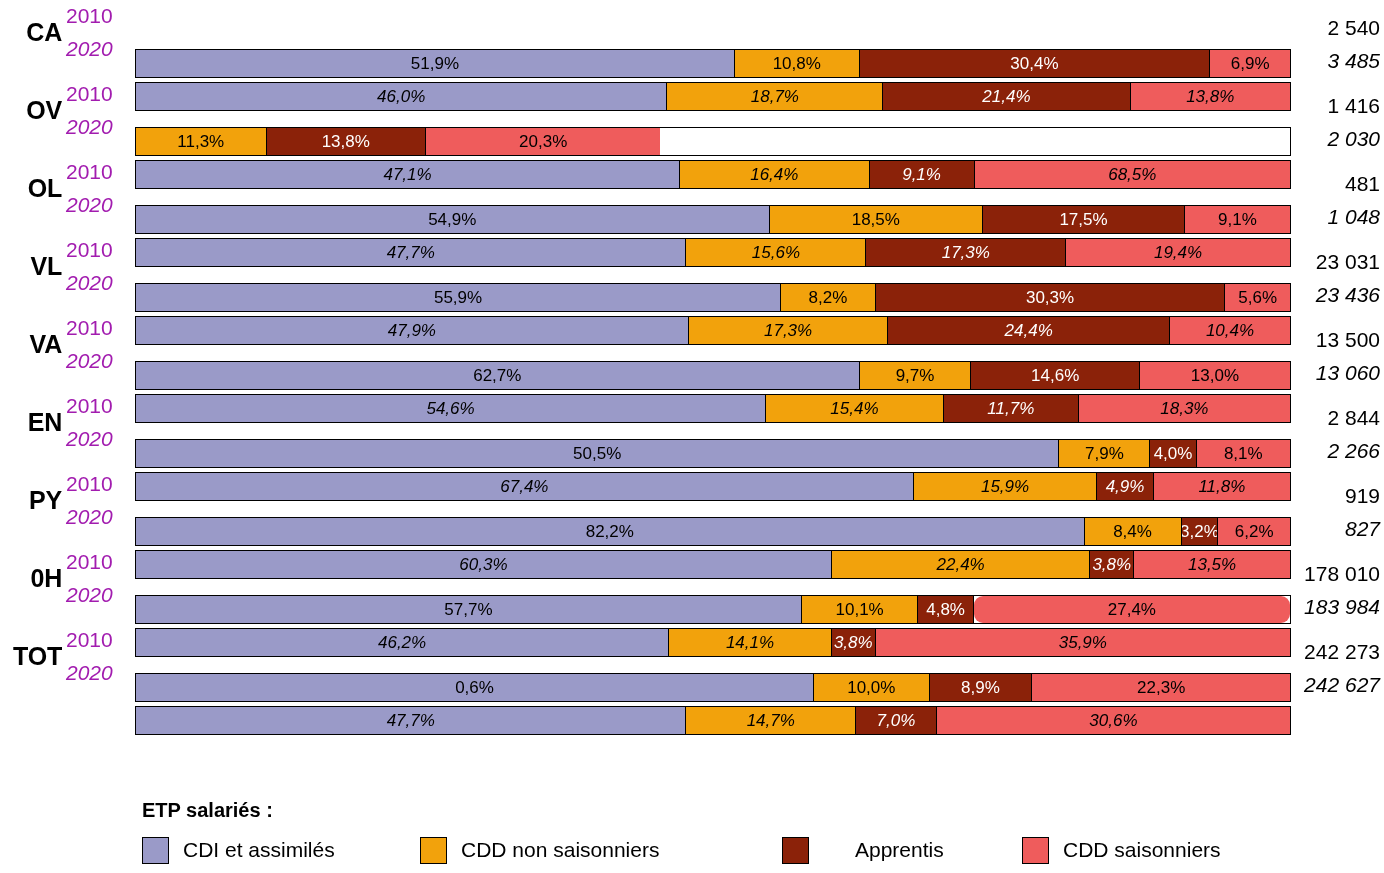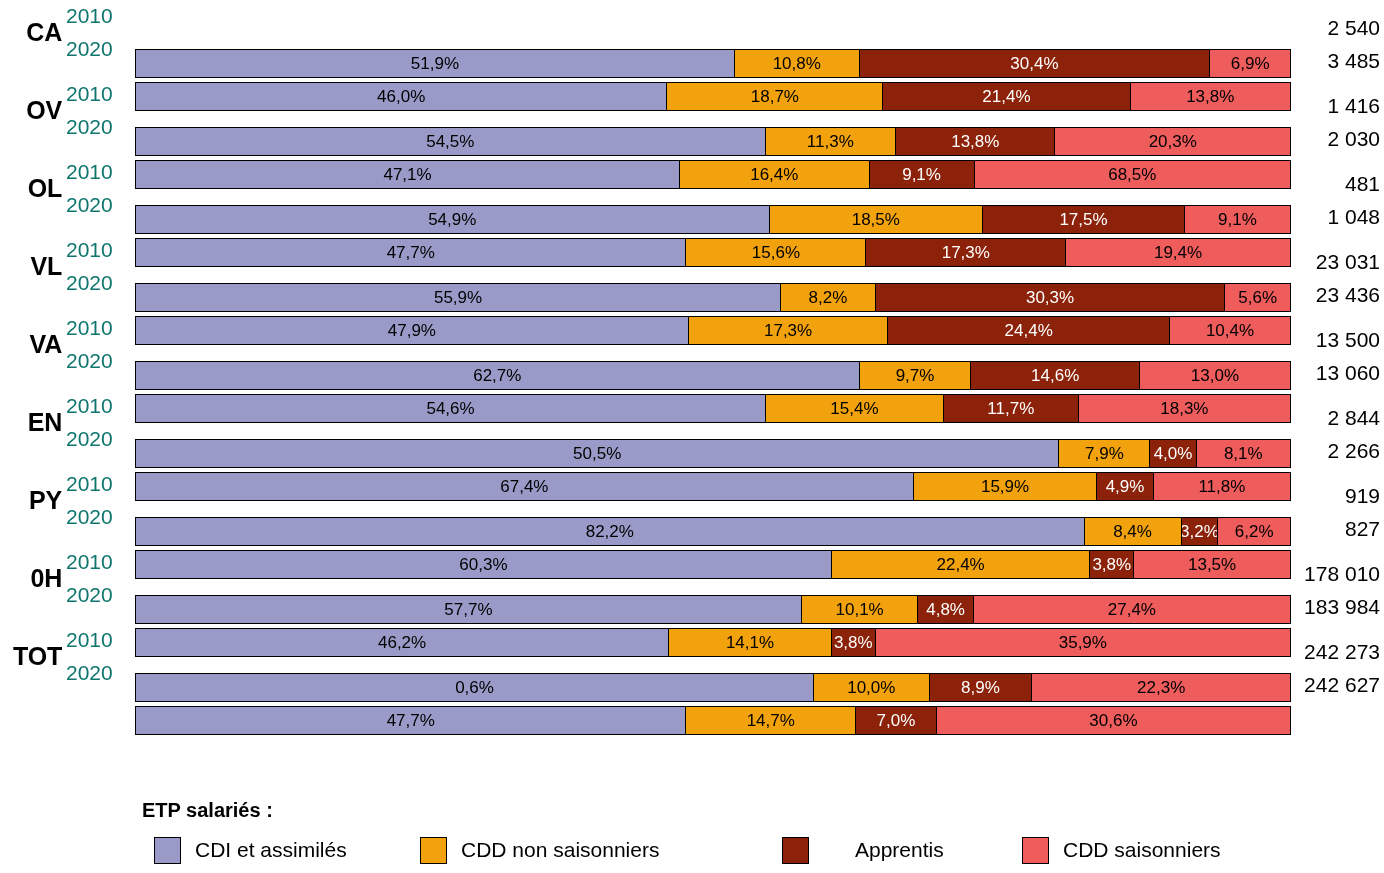--- a/index.html
+++ b/index.html
@@ -47,33 +47,33 @@
   }
 
   
   .row {
     position: absolute;
     left: 0;
     width: 1384px;
     height: 31px;
   }
   .row-2010 { top: 0px; }
-  .row-2020 { top: 33px; }
+  .row-2020 { top: 33px; font-style: italic; }
 
   .year {
     position: absolute;
     left: 66px;
     top: 0;
     width: 60px;
     height: 31px;
     display: flex;
     align-items: center;
     justify-content: flex-start;
     font-size: 21px;
-    color: #0f766e;
+    color: #a21caf;
   }
 
   
   .bar {
     position: absolute;
     left: 135px;
     top: 1px;
     width: 1156px;
     height: 29px;
     display: flex;
@@ -137,21 +137,21 @@
     width: 1200px;
     height: 36px;
   }
   .legend-item {
     position: absolute;
     top: 0;
     height: 34px;
     display: flex;
     align-items: center;
   }
-  .legend-item.li0 { left: 12px; }
+  .legend-item.li0 { left: 0px; }
   .legend-item.li1 { left: 278px; }
   .legend-item.li2 { left: 640px; gap: 32px; }
   .legend-item.li3 { left: 880px; }
   .swatch {
     width: 27px;
     height: 27px;
     border: 1.5px solid #000000;
     margin-right: 14px;
     flex: none;
   }
@@ -194,21 +194,20 @@
             <div class="total">3 485</div>
           </div>
         </div>
       </div>
       <div class="group">
         <div class="group-inner">
           <div class="cat-label">OV</div>
           <div class="row row-2010">
             <div class="year">2010</div>
             <div class="bar">
-              <div class="seg s0" style="width: 54.5546%;">54,5%</div>
               <div class="seg s1" style="width: 11.3113%;">11,3%</div>
               <div class="seg s2" style="width: 13.8138%;">13,8%</div>
               <div class="seg s3" style="width: 20.3203%;">20,3%</div>
             </div>
             <div class="total">1 416</div>
           </div>
           <div class="row row-2020">
             <div class="year">2020</div>
             <div class="bar">
               <div class="seg s0" style="width: 47.1471%;">47,1%</div>
@@ -347,21 +346,21 @@
       </div>
       <div class="group">
         <div class="group-inner">
           <div class="cat-label">0H</div>
           <div class="row row-2010">
             <div class="year">2010</div>
             <div class="bar">
               <div class="seg s0" style="width: 57.7%;">57,7%</div>
               <div class="seg s1" style="width: 10.1%;">10,1%</div>
               <div class="seg s2" style="width: 4.8%;">4,8%</div>
-              <div class="seg s3" style="width: 27.4%;">27,4%</div>
+              <div class="seg s3" style="width: 27.4%; border-radius: 9px;">27,4%</div>
             </div>
             <div class="total">178 010</div>
           </div>
           <div class="row row-2020">
             <div class="year">2020</div>
             <div class="bar">
               <div class="seg s0" style="width: 46.2%;">46,2%</div>
               <div class="seg s1" style="width: 14.1%;">14,1%</div>
               <div class="seg s2" style="width: 3.8%;">3,8%</div>
               <div class="seg s3" style="width: 35.9%;">35,9%</div>

